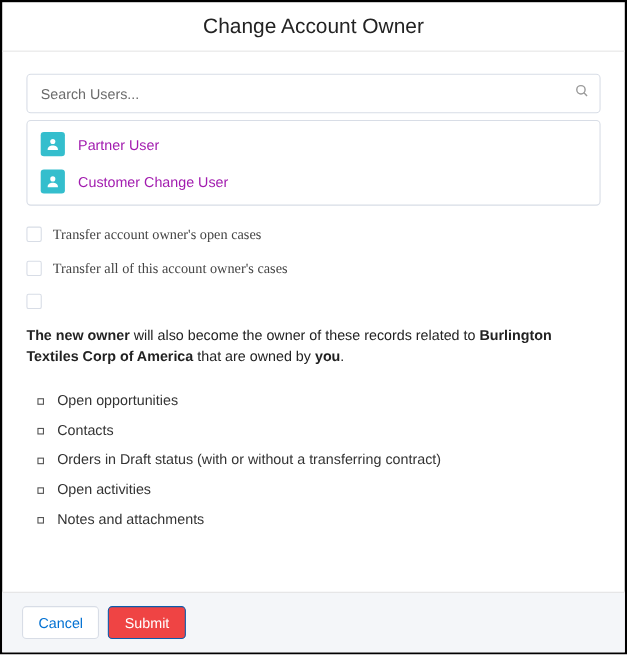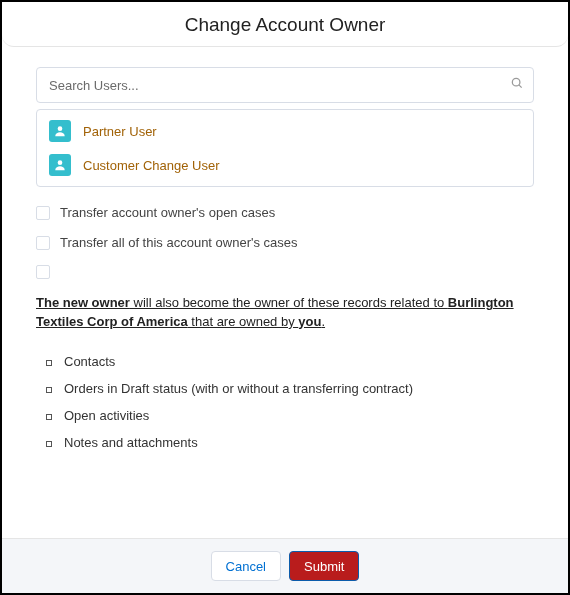--- a/index.html
+++ b/index.html
@@ -1,41 +1,41 @@
 <!DOCTYPE html>
 <html><head>
 <meta charset="utf-8">
 <style>
   * { box-sizing: border-box; margin: 0; padding: 0; }
   html, body { width: 570px; height: 595px; font-family: -apple-system, BlinkMacSystemFont, "Segoe UI", Arial, sans-serif; color: #222; background: #fff; }
   .modal { border: 2px solid #000; width: 570px; height: 595px; display: flex; flex-direction: column; }
-  .header { text-align: center; padding: 12px 0 10px; border-bottom: 1px solid #e5e5e5; border-radius: 12px; }
+  .header { text-align: center; padding: 12px 0 10px; border-bottom: 1px solid #e5e5e5; }
   .header h1 { font-weight: 400; font-size: 19px; color: #222; }
-  .body { padding: 20px 34px 10px; flex: 1; overflow: hidden; position: relative; }
+  .body { padding: 20px 22px 10px; flex: 1; overflow: hidden; position: relative; }
   .search-wrap { position: relative; }
   .search-input { width: 100%; height: 36px; border: 1px solid #d8dde6; border-radius: 4px; padding: 0 36px 0 12px; font-size: 13px; color: #333; outline: none; }
   .search-input::placeholder { color: #6b6b6b; }
   .search-icon { position: absolute; right: 10px; top: 50%; transform: translateY(-50%); color: #9a9a9a; }
   .dropdown { margin-top: 6px; border: 1px solid #d8dde6; border-radius: 4px; padding: 4px 0; background: #fff; }
   .option { display: flex; align-items: center; padding: 6px 12px; cursor: pointer; }
   .user-icon { width: 22px; height: 22px; background: #34becd; border-radius: 3px; display: flex; align-items: center; justify-content: center; margin-right: 12px; flex-shrink: 0; }
-  .option-label { font-size: 13px; color: #a16207; }
+  .option-label { font-size: 13px; color: #a21caf; }
   .checks { margin-top: 18px; }
-  .check-row { display: flex; align-items: center; margin-bottom: 15px; }
+  .check-row { display: flex; align-items: center; margin-bottom: 15px; font-family: Liberation Serif, serif; }
   .checkbox { width: 14px; height: 14px; border: 1px solid #d8dde6; border-radius: 2px; background: #fff; margin-right: 10px; flex-shrink: 0; }
   .check-label { font-size: 13px; color: #444; }
-  .info-text { font-size: 13px; line-height: 1.45; margin-top: 6px; text-decoration: underline; }
+  .info-text { font-size: 13px; line-height: 1.45; margin-top: 6px; }
   .info-text .b { font-weight: 700; }
   ul.records { list-style: none; margin: 16px 0 0 10px; }
   ul.records li { font-size: 13px; color: #333; padding: 6px 0 6px 18px; position: relative; }
   ul.records li::before { content: ""; position: absolute; left: 0; top: 12px; width: 4px; height: 4px; border: 1px solid #555; background: #fff; }
-  .footer { border-top: 1px solid #e5e5e5; background: #f4f6f9; padding: 12px 18px; display: flex; justify-content: center; gap: 8px; }
+  .footer { border-top: 1px solid #e5e5e5; background: #f4f6f9; padding: 12px 18px; display: flex; justify-content: flex-start; gap: 8px; }
   .btn { height: 30px; padding: 0 14px; border-radius: 4px; font-size: 13px; cursor: pointer; }
   .btn-cancel { background: #fff; border: 1px solid #d8dde6; color: #0070d2; }
-  .btn-submit { background: #b91c1c; border: 1px solid #0b5cab; color: #fff; }
+  .btn-submit { background: #ef4444; border: 1px solid #0b5cab; color: #fff; }
 </style>
 </head>
 <body>
 
 <div class="modal">
   <div class="header">
     <h1>Change Account Owner</h1>
   </div>
 
   <div class="body">
@@ -83,20 +83,21 @@
       <div class="check-row">
         <span class="checkbox"></span>
       </div>
     </div>
 
     <p class="info-text">
       <span class="b">The new owner</span><span> will also become the owner of these records related to </span><span class="b">Burlington Textiles Corp of America</span><span> that are owned by </span><span class="b">you</span><span>.</span>
     </p>
 
     <ul class="records">
+      <li>Open opportunities</li>
       <li>Contacts</li>
       <li>Orders in Draft status (with or without a transferring contract)</li>
       <li>Open activities</li>
       <li>Notes and attachments</li>
     </ul>
 
   </div>
 
   <div class="footer">
     <button class="btn btn-cancel">Cancel</button>

